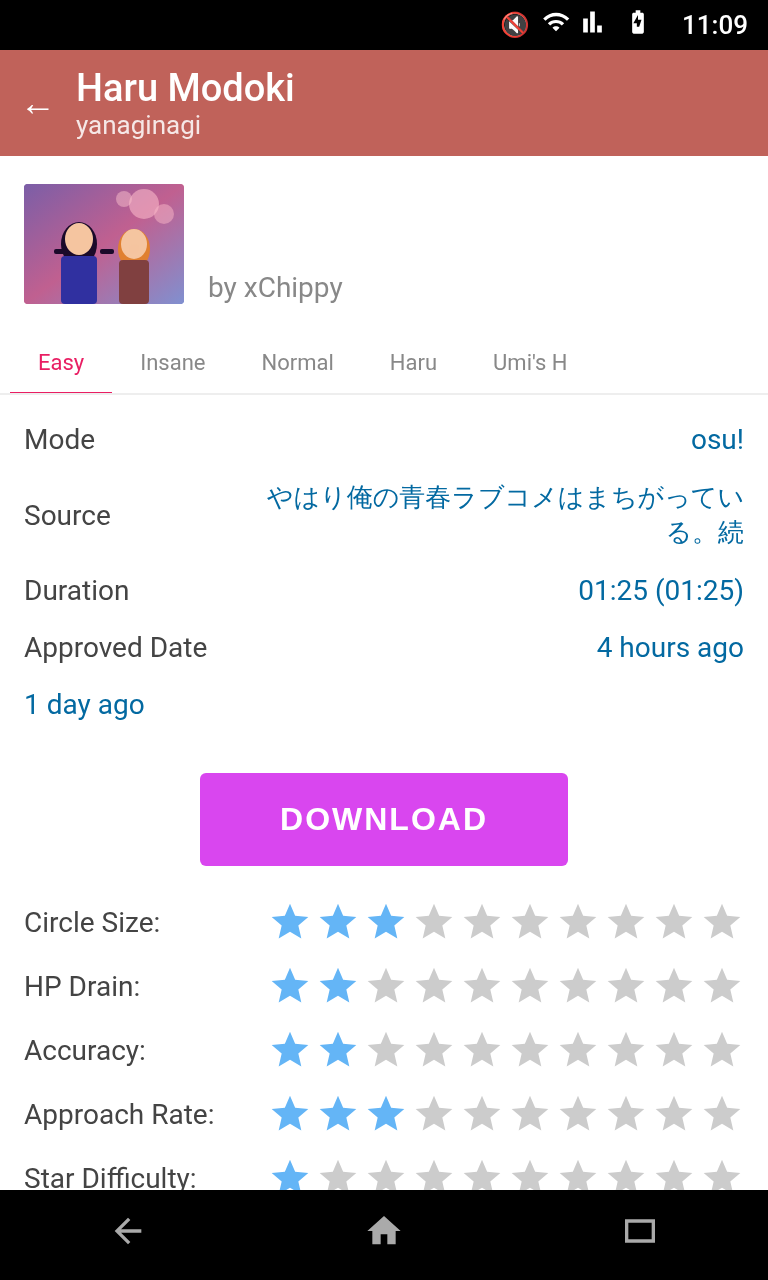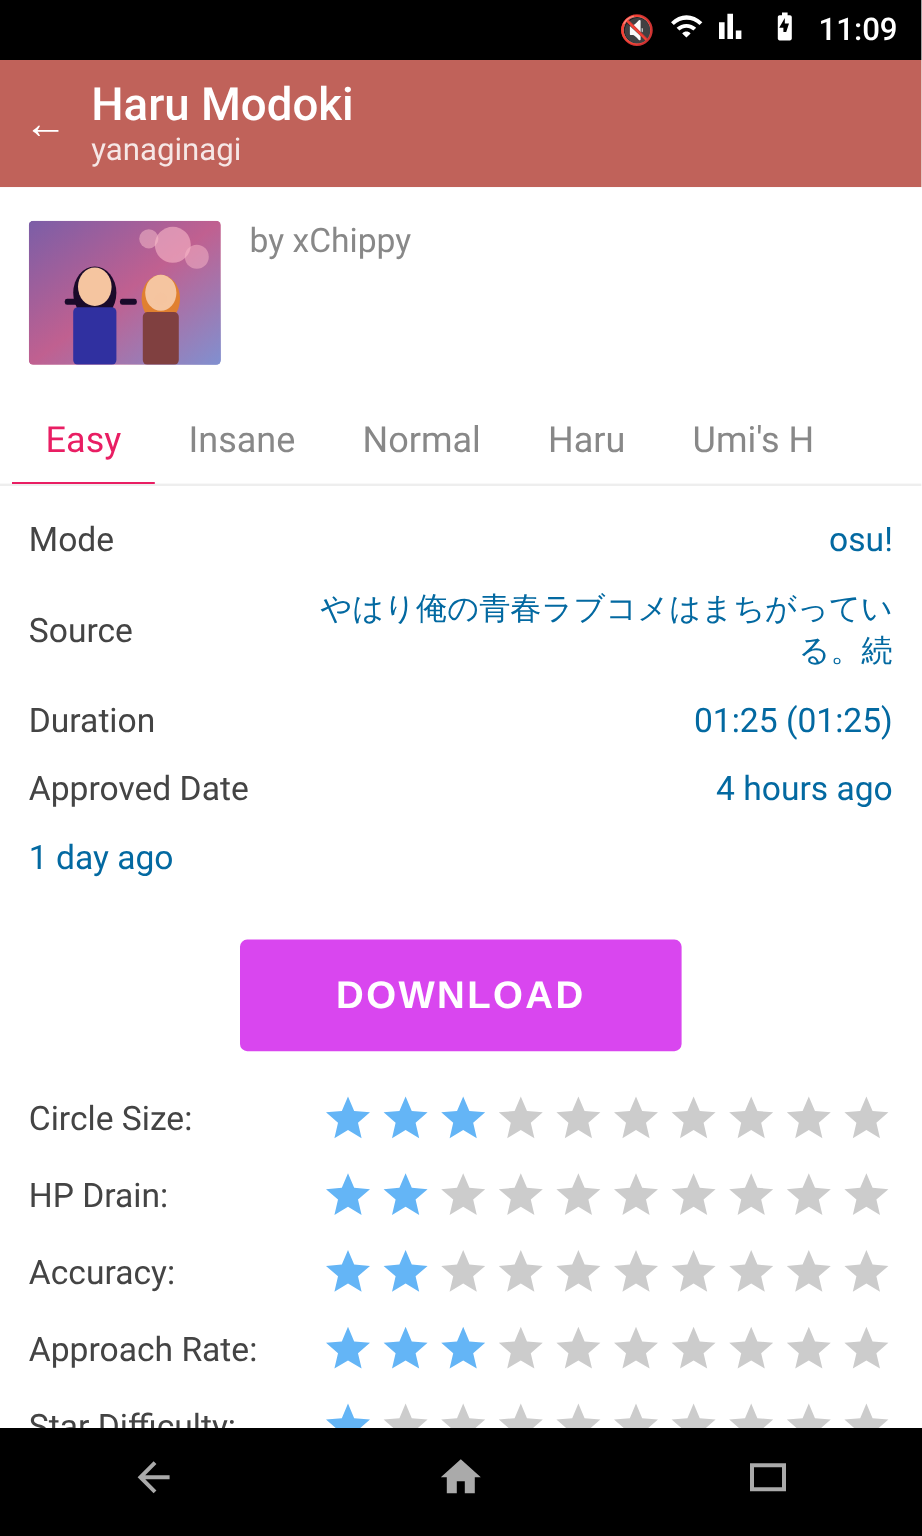--- a/index.html
+++ b/index.html
@@ -11,42 +11,42 @@
       background: #000;
       color: #fff;
       height: 50px;
       display: flex;
       align-items: center;
       justify-content: flex-end;
       padding: 0 20px;
       gap: 12px;
       font-size: 24px;
     }
-    .status-bar .time { font-size: 26px; font-weight: 500; }
+    .status-bar .time { font-size: 26px; font-weight: 500; margin-left: 16px; }
 
     
     .header {
       background: #c0625a;
       padding: 16px 20px;
       display: flex;
       align-items: center;
       gap: 20px;
       min-height: 100px;
     }
     .header .back-icon { color: #fff; font-size: 36px; cursor: pointer; }
     .header-text .title { color: #fff; font-size: 38px; font-weight: 500; }
     .header-text .subtitle { color: rgba(255,255,255,0.85); font-size: 26px; }
 
     
     .content { background: #fff; }
 
     
     .artist-row {
       display: flex;
-      align-items: flex-start;
+      align-items: flex-end;
       padding: 28px 24px;
       gap: 24px;
     }
     .album-art {
       width: 160px;
       height: 120px;
       border-radius: 4px;
       overflow: hidden;
       flex-shrink: 0;
       background: #9b6b8a;
@@ -65,21 +65,21 @@
     
     .tabs-container {
       border-bottom: 2px solid #eee;
       display: flex;
       overflow-x: auto;
       padding: 0 10px;
     }
     .tab {
       flex-shrink: 0;
       padding: 18px 28px;
-      font-size: 30px;
+      font-size: 22px;
       color: #888;
       cursor: pointer;
       position: relative;
       white-space: nowrap;
     }
     .tab.active {
       color: #e91e63;
     }
     .tab.active::after {
       content: '';

